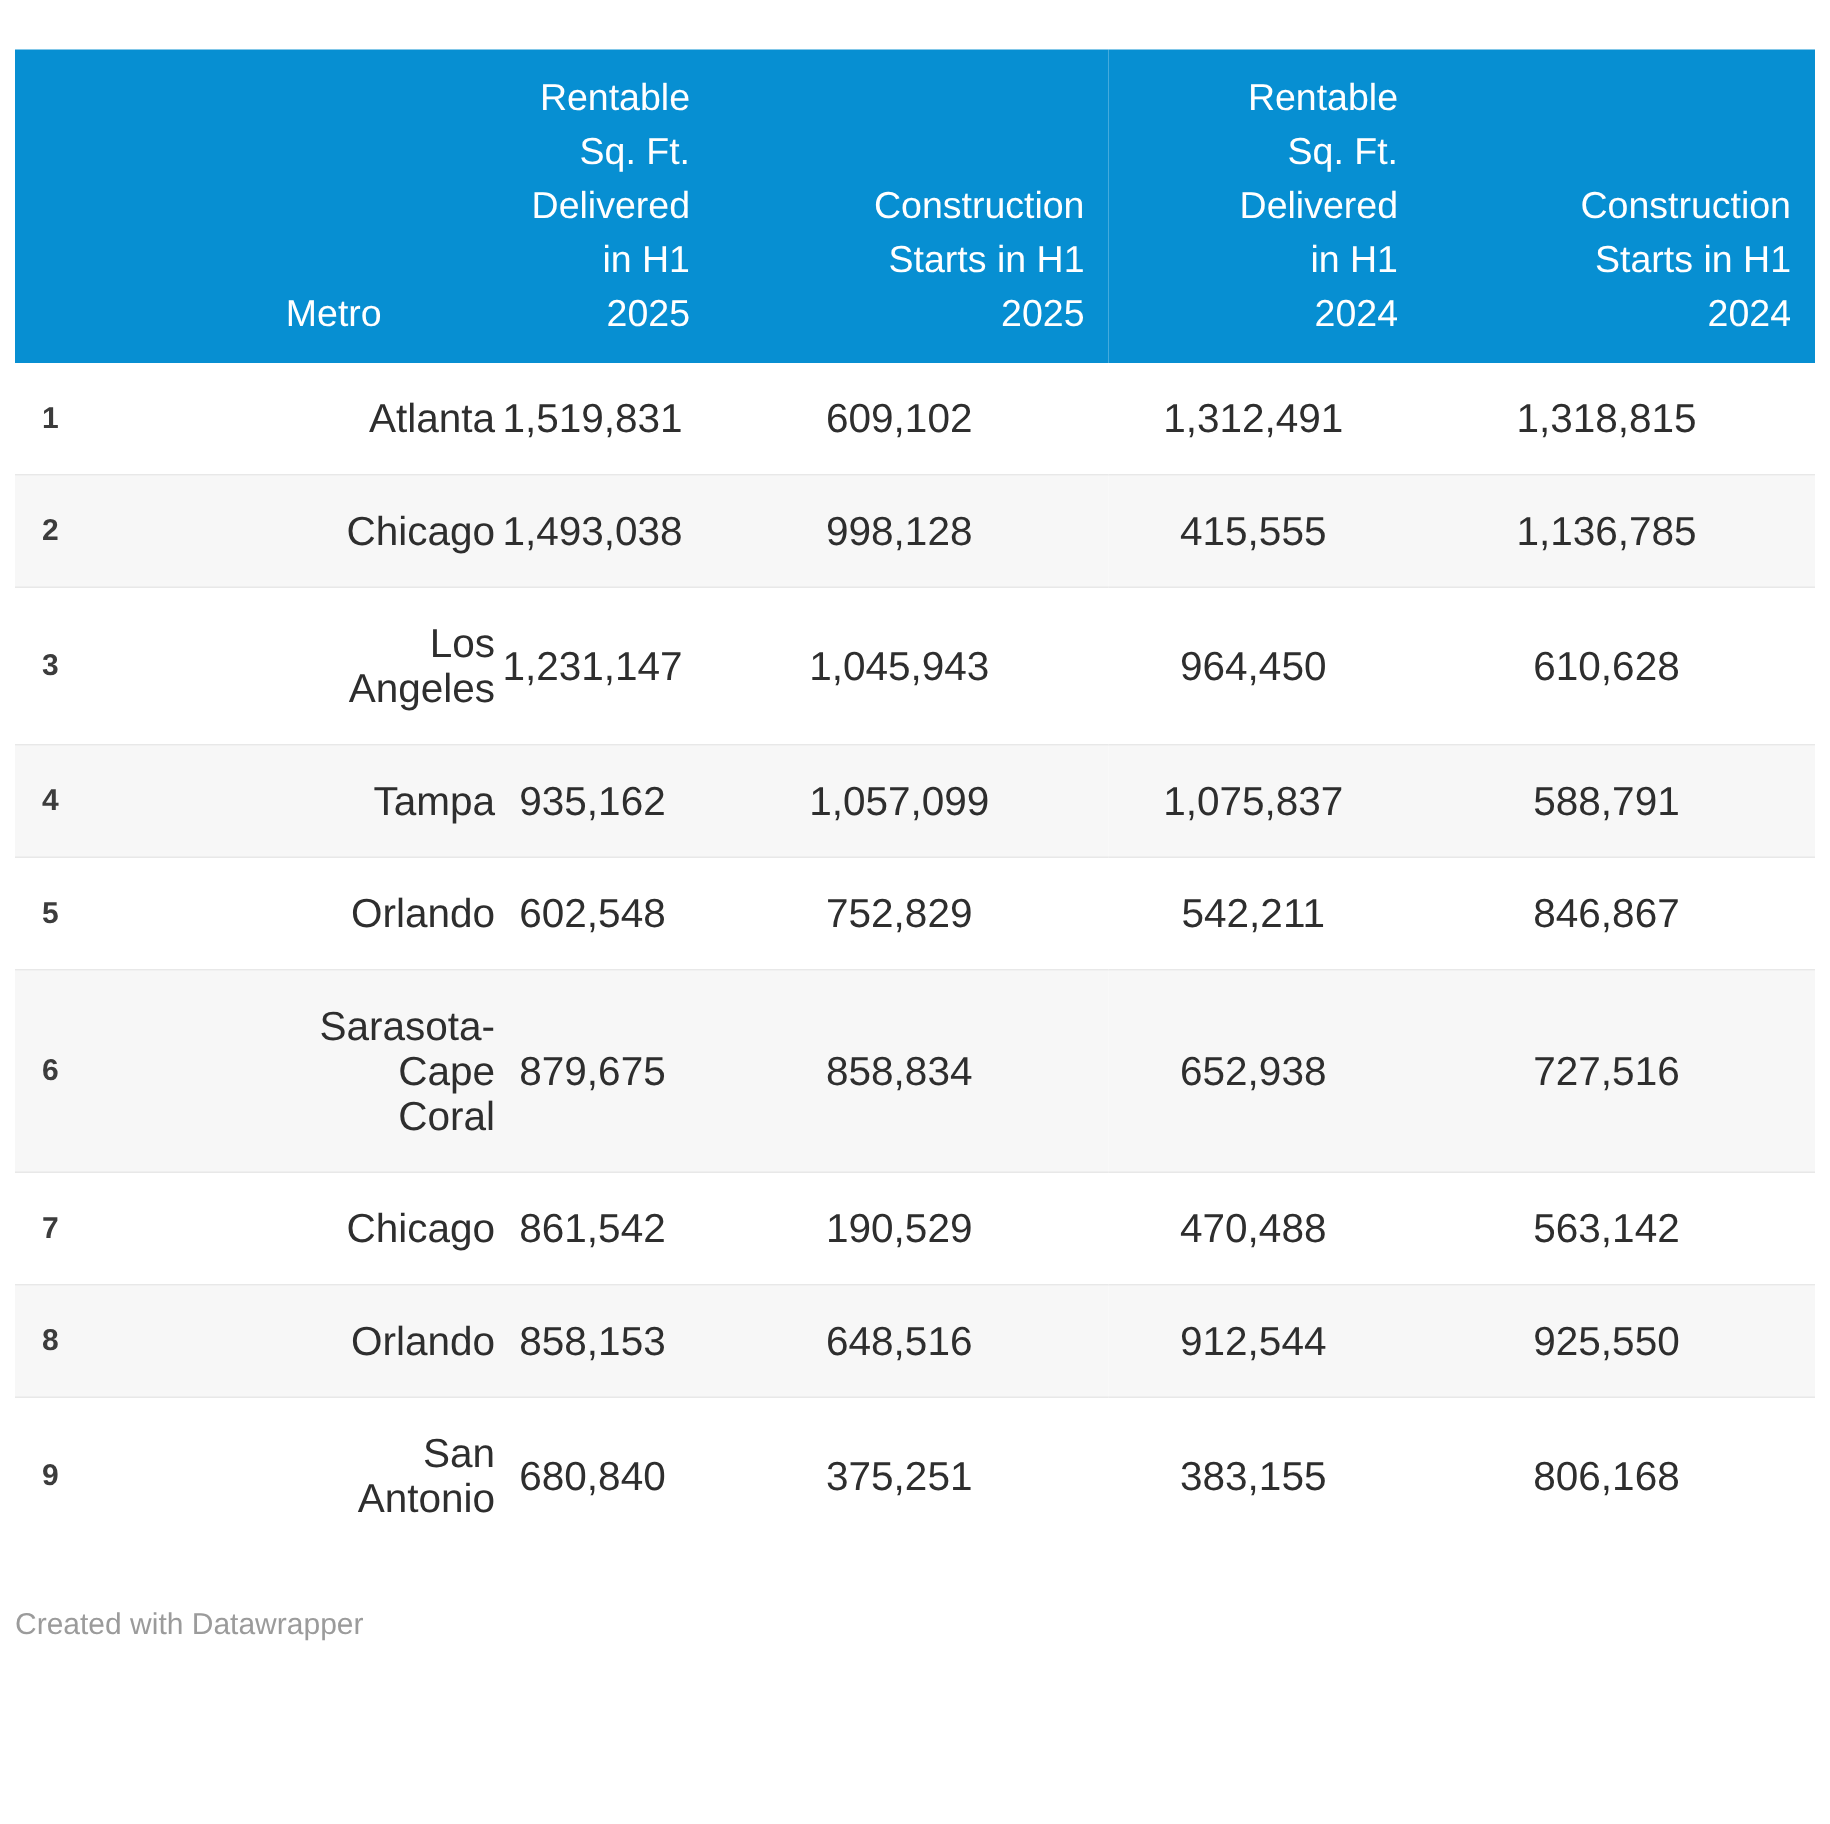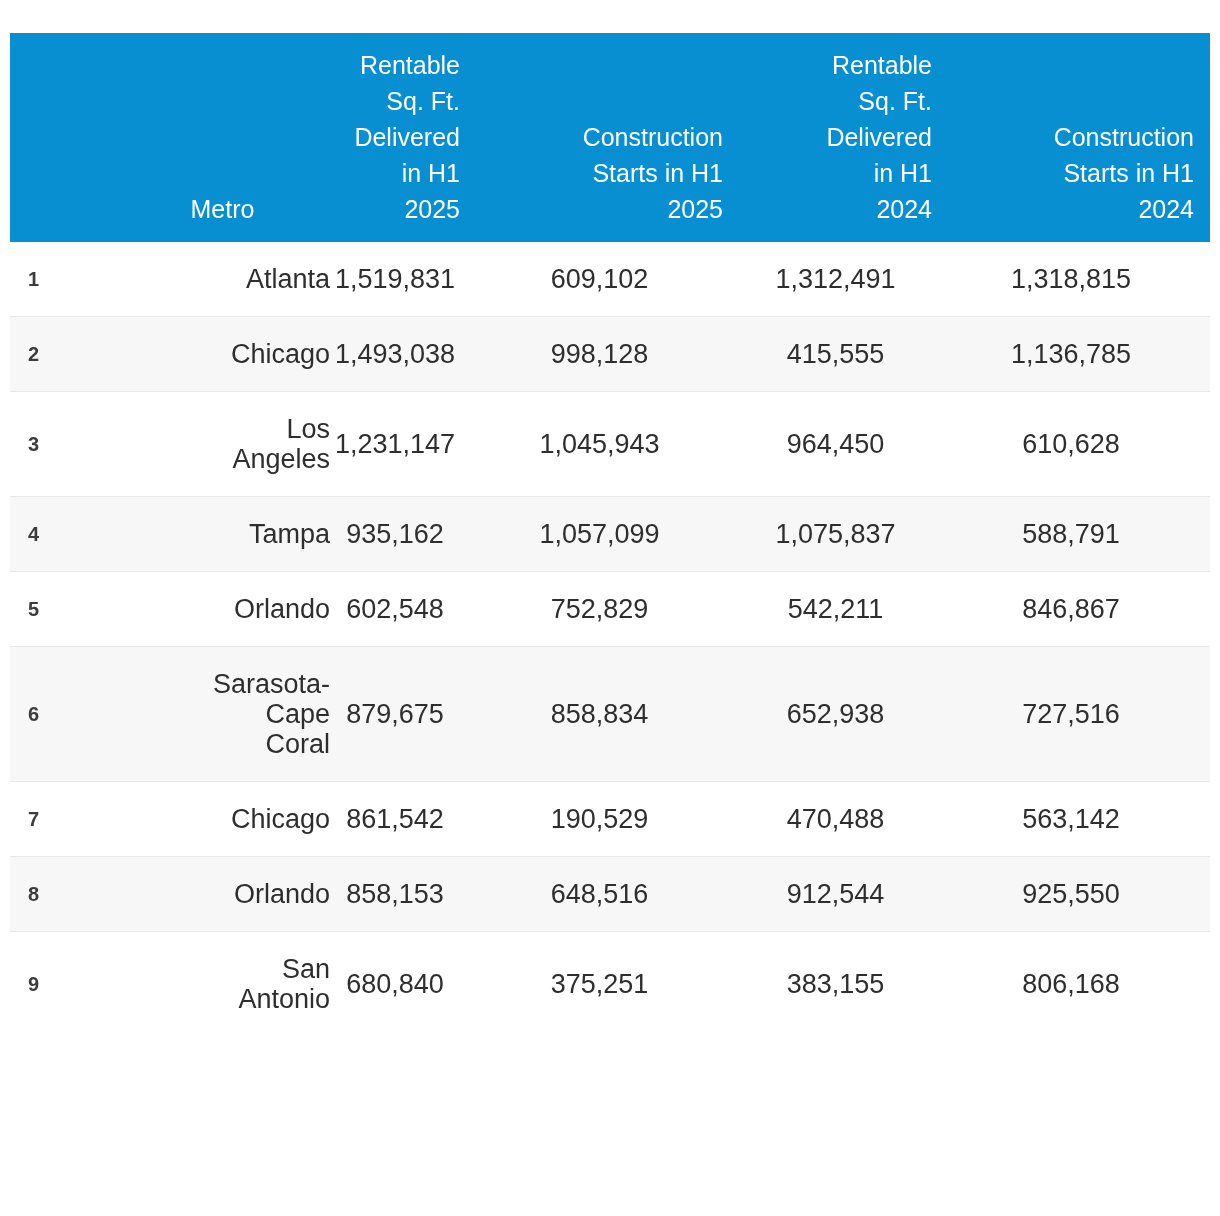--- a/index.html
+++ b/index.html
@@ -199,14 +199,17 @@
           <td class="td-metro">San
 Antonio</td>
           <td class="td-num">680,840</td>
           <td class="td-num">375,251</td>
           <td class="td-num">383,155</td>
           <td class="td-num">806,168</td>
         </tr>
       </tbody>
   </table>
 
+  <div class="footer">
+    <a class="credit">Created with Datawrapper</a>
+  </div>
 
 </div>
 
 </body></html>

